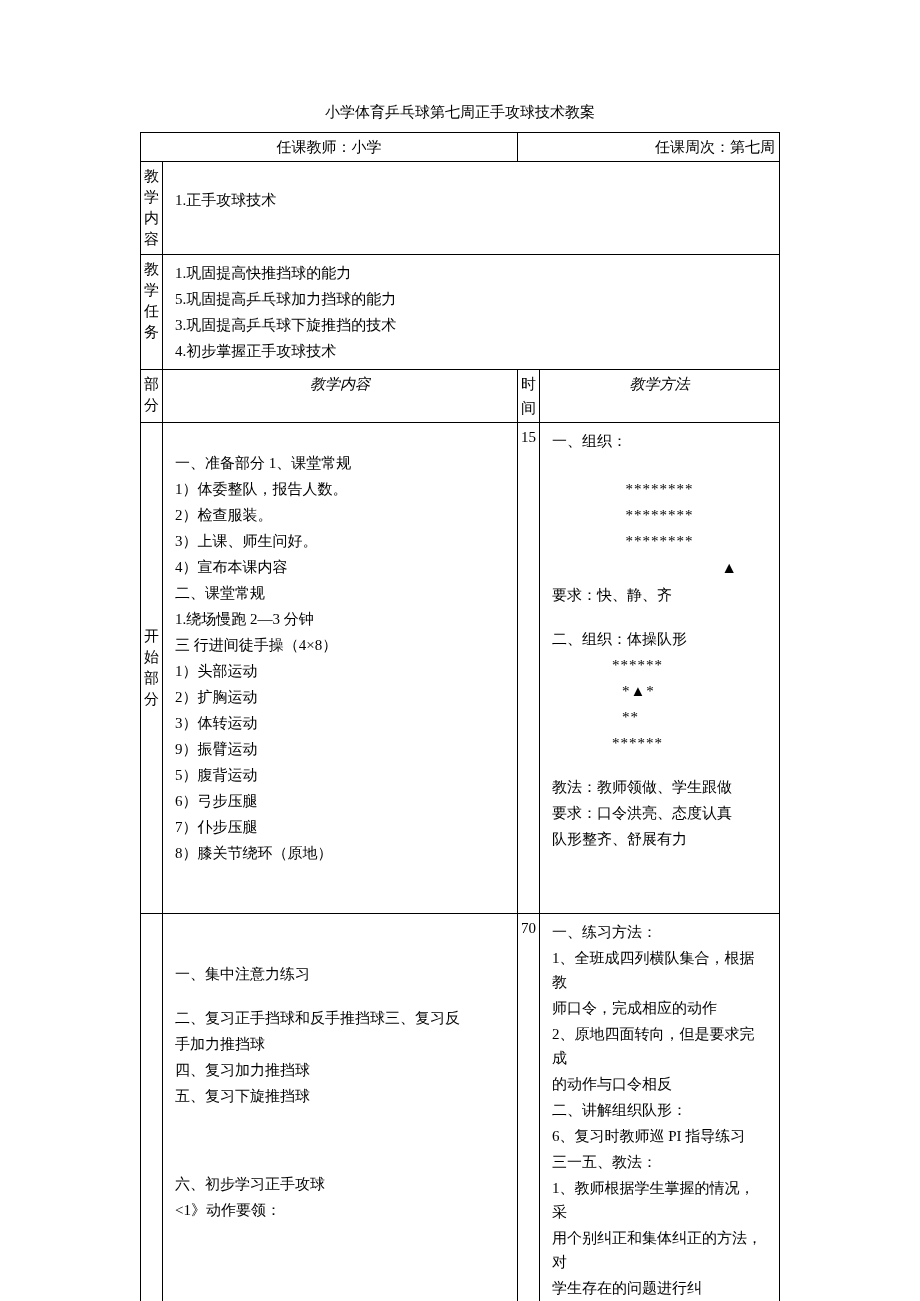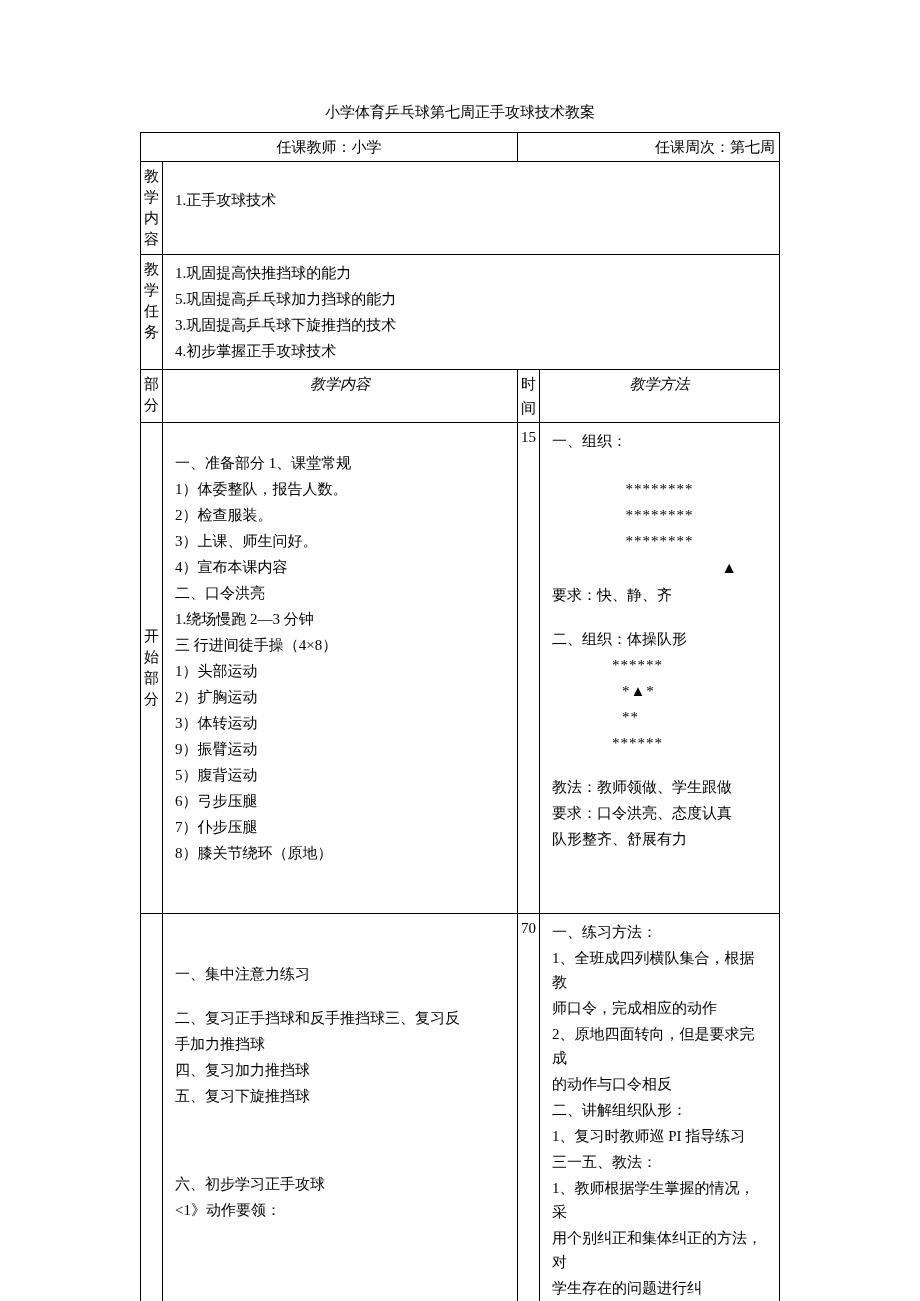--- a/index.html
+++ b/index.html
@@ -143,21 +143,21 @@
             <span>分</span>
           </span>
     </td>
     <td class="content-cell">
       <div style="height:20px"></div>
       <div>一、准备部分 1、课堂常规</div>
       <div>1）体委整队，报告人数。</div>
       <div>2）检查服装。</div>
       <div>3）上课、师生问好。</div>
       <div>4）宣布本课内容</div>
-      <div>二、口令洪亮</div>
+      <div>二、课堂常规</div>
       <div>1.绕场慢跑 2—3 分钟</div>
       <div>三 行进间徒手操（4×8）</div>
       <div>1）头部运动</div>
       <div>2）扩胸运动</div>
       <div>3）体转运动</div>
       <div>9）振臂运动</div>
       <div>5）腹背运动</div>
       <div>6）弓步压腿</div>
       <div>7）仆步压腿</div>
       <div>8）膝关节绕环（原地）</div>
@@ -204,21 +204,21 @@
       <div>&lt;1》动作要领：</div>
     </td>
     <td class="timecol">70</td>
     <td class="content-cell">
       <div>一、练习方法：</div>
       <div>1、全班成四列横队集合，根据教</div>
       <div>师口令，完成相应的动作</div>
       <div>2、原地四面转向，但是要求完成</div>
       <div>的动作与口令相反</div>
       <div>二、讲解组织队形：</div>
-      <div>1、复习时教师巡 PI 指导练习</div>
+      <div>6、复习时教师巡 PI 指导练习</div>
       <div>三一五、教法：</div>
       <div>1、教师根据学生掌握的情况，采</div>
       <div>用个别纠正和集体纠正的方法，对</div>
       <div>学生存在的问题进行纠</div>
       <div>正。</div>
       <div>六、练习方法：</div>
     </td>
   </tr>
 
 </tbody>

